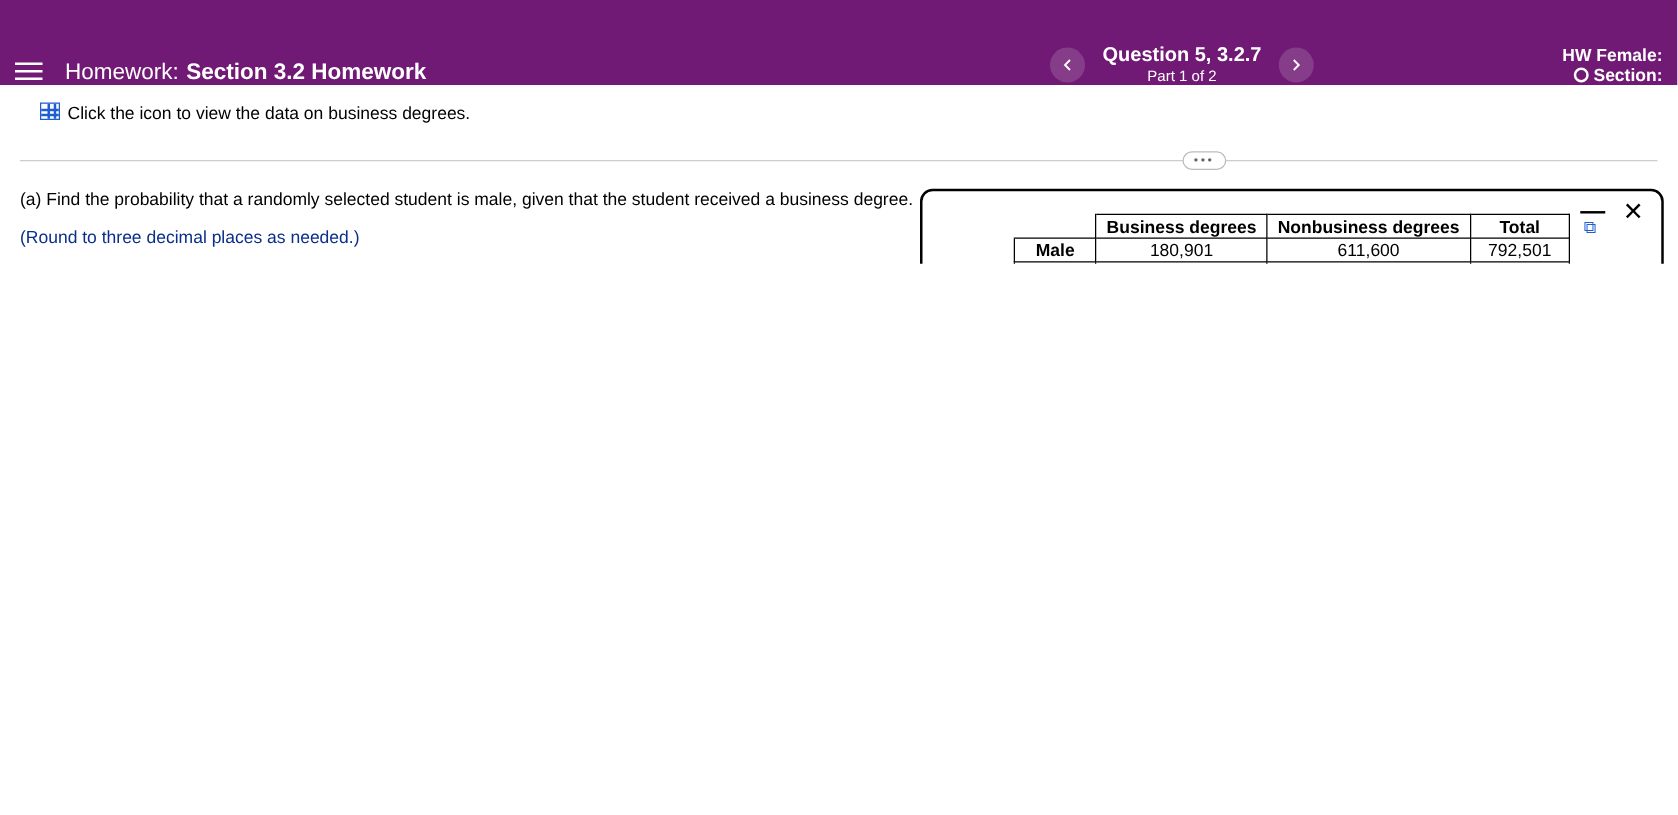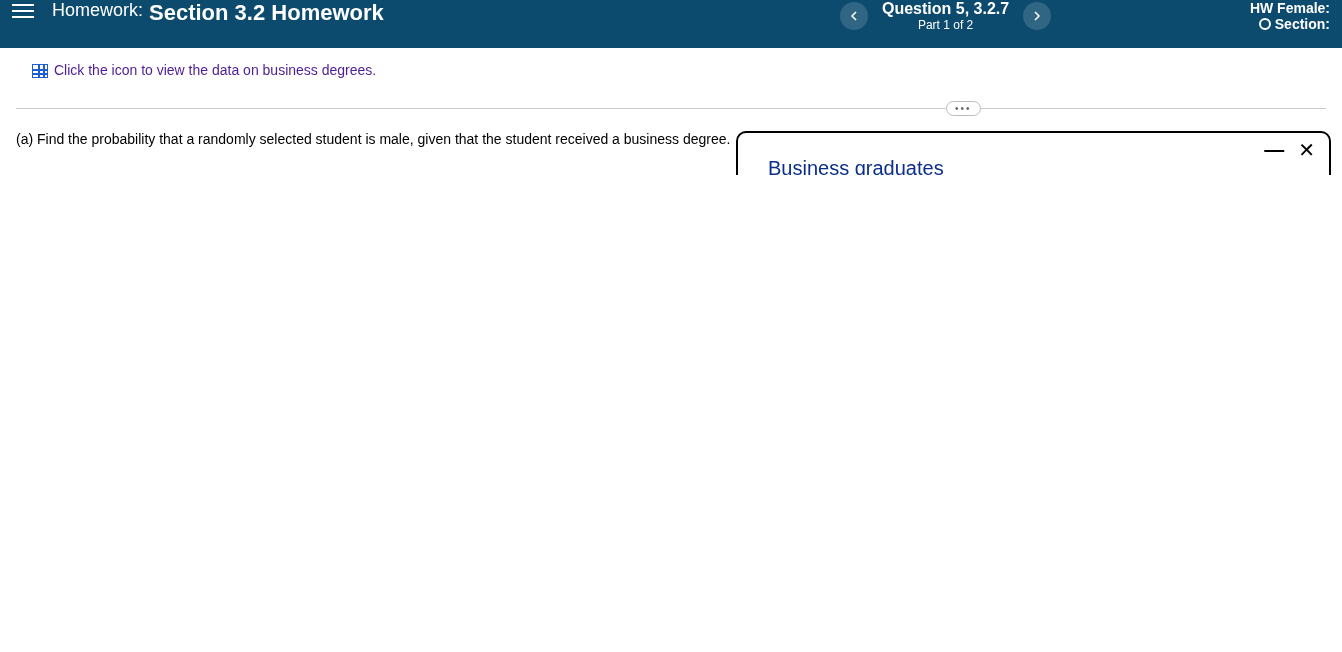--- a/index.html
+++ b/index.html
@@ -1,55 +1,55 @@
 <!DOCTYPE html>
 <html><head>
   <meta charset="utf-8">
   <style>
     * { margin: 0; padding: 0; box-sizing: border-box; }
     body { font-family: Arial, Helvetica, sans-serif; font-size: 14px; color: #000; background: #fff; width: 1342px; }
     
     .topbar {
-      background: #0c4a6e;
+      background: #701a75;
       color: #fff;
-      height: 48px;
+      height: 68px;
       display: flex;
-      align-items: flex-start;
+      align-items: flex-end;
       padding: 0 12px;
       position: relative;
     }
     .hamburger {
       width: 22px; height: 22px;
       display: flex; flex-direction: column; justify-content: center; gap: 4px;
       cursor: pointer; margin-right: 18px;
     }
     .hamburger span { display: block; height: 2px; background: #fff; width: 100%; }
     .hwlabel { font-size: 18px; font-weight: 400; margin-right: 6px; }
-    .hwtitle { font-size: 22px; font-weight: 700; }
+    .hwtitle { font-size: 18px; font-weight: 700; }
     .navgroup {
       position: absolute; left: 50%; transform: translateX(-50%);
       display: flex; align-items: center; gap: 14px;
       left: 940px; transform: none;
     }
     .navbtn {
       width: 28px; height: 28px; border-radius: 50%;
       background: rgba(255,255,255,0.15);
       display: flex; align-items: center; justify-content: center;
       cursor: pointer; font-size: 12px; color: #fff;
     }
     .qinfo { text-align: center; }
     .qtitle { font-weight: 700; font-size: 16px; }
     .qpart { font-size: 12px; }
     .scorebox { margin-left: auto; text-align: right; font-size: 14px; font-weight: 700; }
     .scorebox .row { display: flex; align-items: center; justify-content: flex-end; gap: 4px; }
     .circ { display:inline-block; width:12px; height:12px; border:2px solid #fff; border-radius:50%; }
     
     .content { padding: 14px 16px; }
     .qtext { margin-bottom: 6px; }
-    .iconrow { display: flex; align-items: flex-end; gap: 6px; color: #4c1d95; padding-left: 16px; }
+    .iconrow { display: flex; align-items: flex-start; gap: 6px; color: #000000; padding-left: 16px; }
     .table-icon { 
       width: 16px; height: 14px; border: 1.5px solid #1e5ecf;
       position: relative; display: inline-block;
     }
     .table-icon::before, .table-icon::after {
       content: ""; position: absolute; background: #1e5ecf;
     }
     .table-icon::before { top: 4px; left: 0; right: 0; height: 1.5px; box-shadow: 0 4px 0 #1e5ecf; }
     .table-icon::after { top: 0; bottom: 0; left: 5px; width: 1.5px; box-shadow: 5px 0 0 #1e5ecf; }
     
@@ -136,28 +136,28 @@
     <span>Click the icon to view the data on business degrees.</span>
   </div>
 
   <div class="divider">
     <div class="dots">•••</div>
   </div>
 
   <div class="qa-area">
     <div class="part-a">
       <div class="pa-text">(a) Find the probability that a randomly selected student is male, given that the student received a business degree.</div>
+      <div class="hint">(Round to three decimal places as needed.)</div>
     </div>
 
     <div class="popup">
       <div class="popup-ctrls">
         <span class="popup-min">—</span>
         <span class="popup-close">✕</span>
       </div>
-      <h2>Business graduates</h2>
 
       <div class="tblwrap">
         <span class="copy-icon">⧉</span>
         <table class="tbl">
           <tbody>
               <tr>
             <th style="border-top:none;border-left:none;"></th>
             <th>Business degrees</th>
             <th>Nonbusiness degrees</th>
             <th>Total</th>

